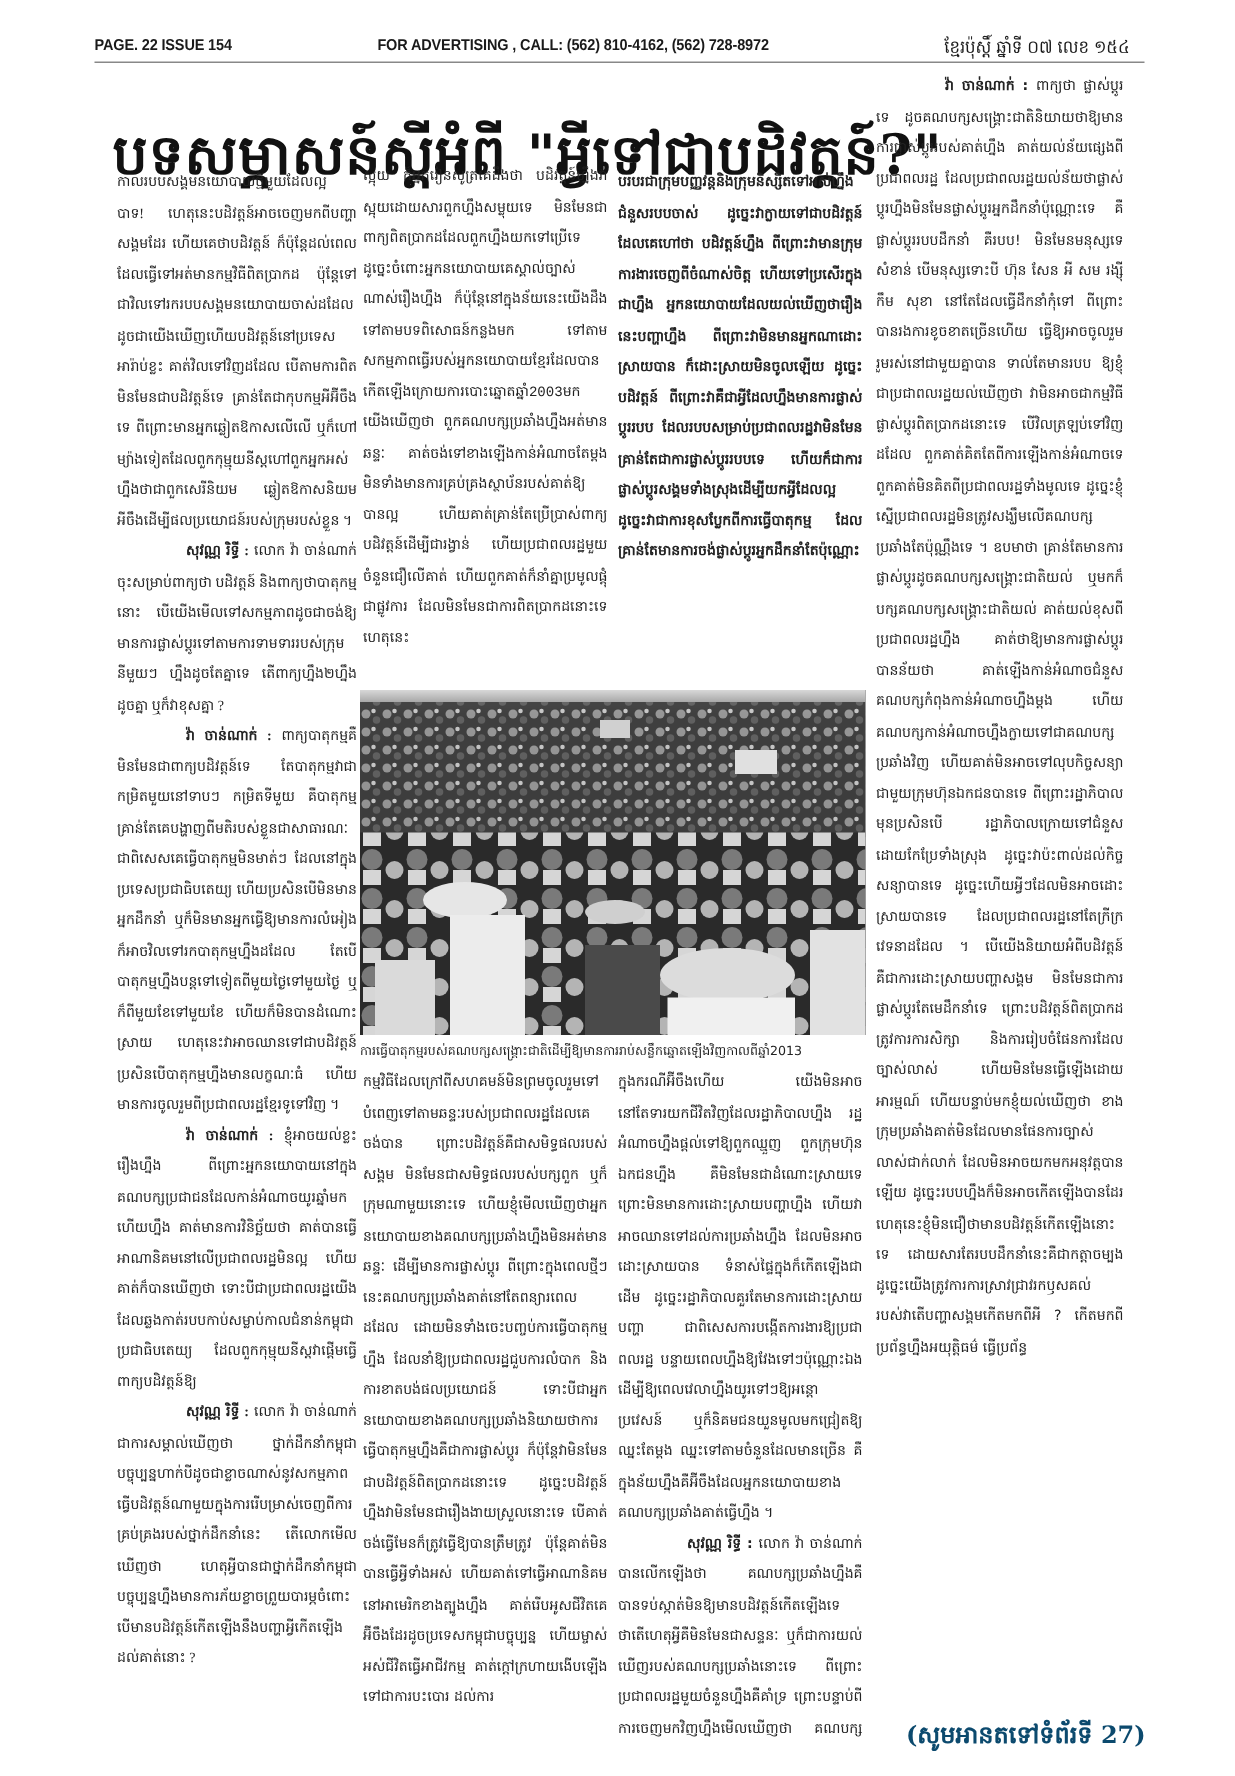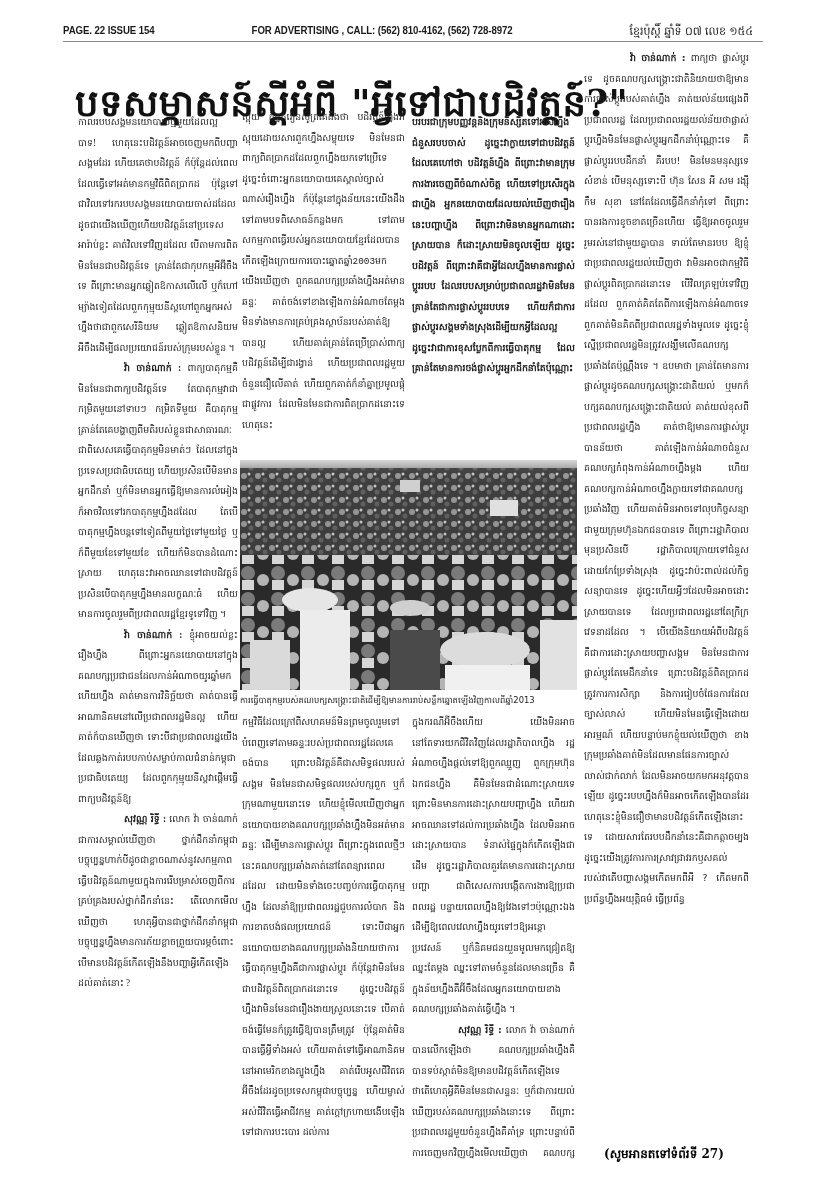--- a/index.html
+++ b/index.html
@@ -16,36 +16,37 @@
   .col .spk { font-weight: bold; margin-left: 32px; }
   #col1 { left: 78px; top: 112px; width: 160px; height: 1052px; font-family: Liberation Serif, serif; }
   #col2-top { left: 242px; top: 108px; width: 163px; height: 346px; font-family: Liberation Mono, monospace; }
   #col3-top { left: 412px; top: 112px; width: 163px; height: 346px; font-weight: bold; }
   #col4 { left: 584px; top: 30px; width: 165px; height: 1090px; top: 48px; }
   #col2-bot { left: 242px; top: 712px; width: 163px; height: 452px; }
   #col3-bot { left: 412px; top: 712px; width: 163px; height: 452px; }
   .photo { position: absolute; left: 240px; top: 460px; width: 337px; height: 230px; overflow: hidden; background: #555; }
   .photo svg { display: block; }
   .caption { position: absolute; left: 240px; top: 692px; width: 337px; height: 16px; font-family: "DejaVu Sans", sans-serif; font-size: 8.4px; line-height: 16px; white-space: nowrap; overflow: hidden; color: #222; }
-  .continued { position: absolute; left: 604px; top: 1146px; width: 180px; font-family: "DejaVu Serif", serif; font-weight: bold; font-size: 12px; color: #000000; }
+  .continued { position: absolute; left: 604px; top: 1146px; width: 180px; font-family: "DejaVu Serif", serif; font-weight: bold; font-size: 16px; color: #0c4a6e; }
 </style>
 </head>
 <body>
 
 <div class="header">
   <span class="left">PAGE. 22  ISSUE 154</span>
   <span class="center">FOR ADVERTISING ,  CALL: (562) 810-4162, (562) 728-8972</span>
   <span class="right">ខ្មែរប៉ុស្ដិ៍ ឆ្នាំទី ០៧  លេខ ១៥៤</span>
 </div>
 <div class="header-rule"></div>
 
 <h1 class="headline">បទសម្ភាសន៍ស្ដីអំពី "អ្វីទៅជាបដិវត្តន៍?"</h1>
 
 <div class="col" id="col1">
     <p class="cont"><span>កាលរបបសង្គមនយោបាយថ្មីមួយដែលល្អ បាទ! ហេតុនេះបដិវត្តន៍អាចចេញមកពីបញ្ហាសង្គមដែរ ហើយគេថាបដិវត្តន៍ ក៏ប៉ុន្តែដល់ពេលដែលធ្វើទៅអត់មានកម្មវិធីពិតប្រាកដ ប៉ុន្តែទៅជាវិលទៅរករបបសង្គមនយោបាយចាស់ដដែល ដូចជាយើងឃើញហើយបដិវត្តន៍នៅប្រទេសអារ៉ាប់ខ្លះ គាត់វិលទៅវិញដដែល បើតាមការពិតមិនមែនជាបដិវត្តន៍ទេ គ្រាន់តែជាកុបកម្មអីអ៊ីចឹងទេ ពីព្រោះមានអ្នកឆ្លៀតឱកាសលើលើ ឬក៏ហៅម្យ៉ាងទៀតដែលពួកកុម្មុយនីស្ដហៅពួកអ្នកអស់ហ្នឹងថាជាពួកសេរីនិយម ឆ្លៀតឱកាសនិយមអីចឹងដើម្បីផលប្រយោជន៍របស់ក្រុមរបស់ខ្លួន ។</span></p>
+    <p><span class="spk">សុវណ្ណ រិទ្ធី : </span><span>លោក វ៉ា ចាន់ណាក់ ចុះសម្រាប់ពាក្យថា បដិវត្តន៍ និងពាក្យថាបាតុកម្មនោះ បើយើងមើលទៅសកម្មភាពដូចជាចង់ឱ្យមានការផ្លាស់ប្ដូរទៅតាមការទាមទាររបស់ក្រុមនីមួយៗ ហ្នឹងដូចតែគ្នាទេ តើពាក្យហ្នឹង២ហ្នឹងដូចគ្នា ឬក៏វាខុសគ្នា ?</span></p>
     <p><span class="spk">វ៉ា ចាន់ណាក់ : </span><span>ពាក្យបាតុកម្មគឺមិនមែនជាពាក្យបដិវត្តន៍ទេ តែបាតុកម្មវាជាកម្រិតមួយនៅទាបៗ កម្រិតទីមួយ គឺបាតុកម្មគ្រាន់តែគេបង្ហាញពីមតិរបស់ខ្លួនជាសាធារណៈ ជាពិសេសគេធ្វើបាតុកម្មមិនមាត់ៗ ដែលនៅក្នុងប្រទេសប្រជាធិបតេយ្យ ហើយប្រសិនបើមិនមានអ្នកដឹកនាំ ឬក៏មិនមានអ្នកធ្វើឱ្យមានការលំអៀង ក៏អាចវិលទៅរកបាតុកម្មហ្នឹងដដែល តែបើបាតុកម្មហ្នឹងបន្តទៅទៀតពីមួយថ្ងៃទៅមួយថ្ងៃ ឬក៏ពីមួយខែទៅមួយខែ ហើយក៏មិនបានដំណោះស្រាយ ហេតុនេះវាអាចឈានទៅជាបដិវត្តន៍ ប្រសិនបើបាតុកម្មហ្នឹងមានលក្ខណៈធំ ហើយមានការចូលរួមពីប្រជាពលរដ្ឋខ្មែរទូទៅវិញ ។</span></p>
     <p><span class="spk">វ៉ា ចាន់ណាក់ : </span><span>ខ្ញុំអាចយល់ខ្លះរឿងហ្នឹង ពីព្រោះអ្នកនយោបាយនៅក្នុងគណបក្សប្រជាជនដែលកាន់អំណាចយូរឆ្នាំមកហើយហ្នឹង គាត់មានការវិនិច្ឆ័យថា គាត់បានធ្វើអាណានិគមនៅលើប្រជាពលរដ្ឋមិនល្អ ហើយគាត់ក៏បានឃើញថា ទោះបីជាប្រជាពលរដ្ឋយើងដែលឆ្លងកាត់របបកាប់សម្លាប់កាលជំនាន់កម្ពុជាប្រជាធិបតេយ្យ ដែលពួកកុម្មុយនីស្ដវាផ្ដើមធ្វើពាក្យបដិវត្តន៍ឱ្យ</span></p>
     <p><span class="spk">សុវណ្ណ រិទ្ធី : </span><span>លោក វ៉ា ចាន់ណាក់ ជាការសម្គាល់ឃើញថា ថ្នាក់ដឹកនាំកម្ពុជាបច្ចុប្បន្នហាក់បីដូចជាខ្លាចណាស់នូវសកម្មភាពធ្វើបដិវត្តន៍ណាមួយក្នុងការរើបម្រាស់ចេញពីការគ្រប់គ្រងរបស់ថ្នាក់ដឹកនាំនេះ តើលោកមើលឃើញថា ហេតុអ្វីបានជាថ្នាក់ដឹកនាំកម្ពុជាបច្ចុប្បន្នហ្នឹងមានការភ័យខ្លាចព្រួយបារម្ភចំពោះ បើមានបដិវត្តន៍កើតឡើងនឹងបញ្ហាអ្វីកើតឡើងដល់គាត់នោះ ?</span></p>
   </div>
 <div class="col" id="col2-top">
     <p class="cont"><span>ស្អុយ ក៏អ្នករៀនសូត្រគេដឹងថា បដិវត្តន៍ហ្នឹងវាស្អុយដោយសារពួកហ្នឹងសម្លុយទេ មិនមែនជាពាក្យពិតប្រាកដដែលពួកហ្នឹងយកទៅប្រើទេ ដូច្នេះចំពោះអ្នកនយោបាយគេស្គាល់ច្បាស់ណាស់រឿងហ្នឹង ក៏ប៉ុន្តែនៅក្នុងន័យនេះយើងដឹងទៅតាមបទពិសោធន៍កន្លងមក ទៅតាមសកម្មភាពធ្វើរបស់អ្នកនយោបាយខ្មែរដែលបានកើតឡើងក្រោយការបោះឆ្នោតឆ្នាំ2003មក យើងឃើញថា ពួកគណបក្សប្រឆាំងហ្នឹងអត់មានឆន្ទៈ គាត់ចង់ទៅខាងឡើងកាន់អំណាចតែម្ដង មិនទាំងមានការគ្រប់គ្រងស្ថាប័នរបស់គាត់ឱ្យបានល្អ ហើយគាត់គ្រាន់តែប្រើប្រាស់ពាក្យបដិវត្តន៍ដើម្បីជារង្វាន់ ហើយប្រជាពលរដ្ឋមួយចំនួនជឿលើគាត់ ហើយពួកគាត់ក៏នាំគ្នាប្រមូលផ្ដុំជាផ្លូវការ ដែលមិនមែនជាការពិតប្រាកដនោះទេ ហេតុនេះ</span></p>
   </div>
 <div class="col" id="col3-top">
     <p class="cont"><span>បរបរជាក្រុមបញ្ញវន្តនិងក្រុមនិស្សិតទៅអស់ហ្នឹងជំនួសរបបចាស់ ដូច្នេះវាក្លាយទៅជាបដិវត្តន៍ដែលគេហៅថា បដិវត្តន៍ហ្នឹង ពីព្រោះវាមានក្រុមការងារចេញពីចំណាស់ចិត្ត ហើយទៅប្រសើរក្នុងជាហ្នឹង អ្នកនយោបាយដែលយល់ឃើញថារឿងនេះបញ្ហាហ្នឹង ពីព្រោះវាមិនមានអ្នកណាដោះស្រាយបាន ក៏ដោះស្រាយមិនចូលឡើយ ដូច្នេះបដិវត្តន៍ ពីព្រោះវាគឺជាអ្វីដែលហ្នឹងមានការផ្លាស់ប្ដូររបប ដែលរបបសម្រាប់ប្រជាពលរដ្ឋវាមិនមែនគ្រាន់តែជាការផ្លាស់ប្ដូររបបទេ ហើយក៏ជាការផ្លាស់ប្ដូរសង្គមទាំងស្រុងដើម្បីយកអ្វីដែលល្អ ដូច្នេះវាជាការខុសប្លែកពីការធ្វើបាតុកម្ម ដែលគ្រាន់តែមានការចង់ផ្លាស់ប្ដូរអ្នកដឹកនាំតែប៉ុណ្ណោះ</span></p>
   </div>

